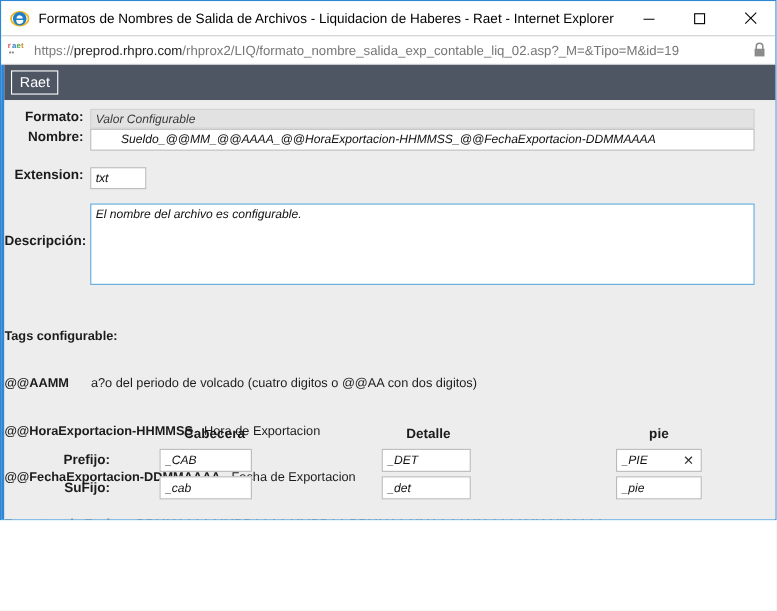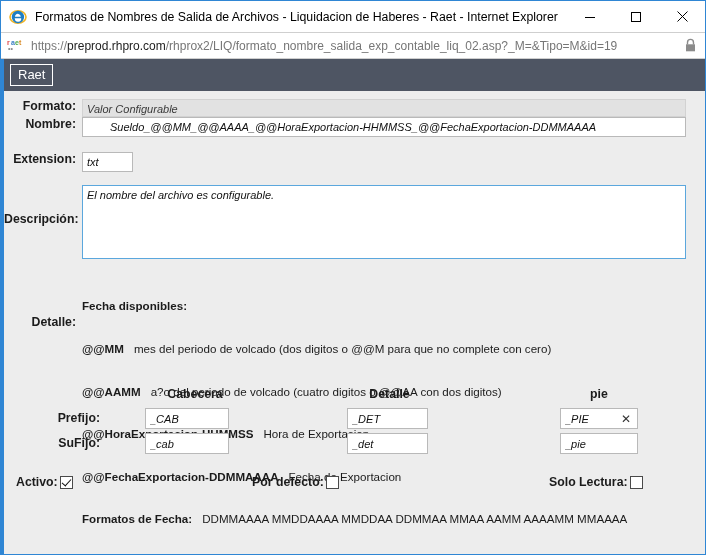--- a/index.html
+++ b/index.html
@@ -7,21 +7,21 @@
     padding: 0;
     background: #ffffff;
   }
   body {
     font-family: "Liberation Sans", sans-serif;
     -webkit-font-smoothing: antialiased;
   }
   #window {
     position: relative;
     width: 706px;
-    height: 555px;
+    height: 473px;
     box-sizing: border-box;
     border: 1px solid #2f86d4;
     background: #7dd3fc;
     overflow: hidden;
   }
 
   
   .titlebar {
     height: 31px;
     display: flex;
@@ -330,25 +330,23 @@
         <div class="lbl">Extension:</div>
         <input class="fld" style="width: 51px; height: 20px;" value="txt">
       </div>
 
       <div class="row" style="position:absolute; left:0; top:94px; width:100%;">
         <div class="lbl" style="padding-top:27px;">Descripción:</div>
         <textarea class="fld" style="width: 604px; height: 74px; resize: none; border: 1px solid rgb(91, 167, 221); line-height: 14px;">El nombre del archivo es configurable.</textarea>
       </div>
 
       <div class="row" style="position:absolute; left:0; top:180px; width:100%;">
-        <div class="lbl" style="padding-top:44px;">Detalle:</div>
         <div class="detail">
-          <div style="font-weight:bold;">Fecha disponibles:</div>
-          <div><b>@@MM</b><span style="margin-left:10px;">mes del periodo de volcado (dos digitos o @@M para que no complete con cero)</span></div>
-          <div><b>@@AAMM</b><span style="margin-left:10px;">a?o del periodo de volcado (cuatro digitos o @@AA con dos digitos)</span></div>
+          <div style="font-weight:bold;">Tags configurable:</div>
+          <div><b>@@AAMM</b><span style="margin-left:20px;">a?o del periodo de volcado (cuatro digitos o @@AA con dos digitos)</span></div>
           <div><b>@@HoraExportacion-HHMMSS</b><span style="margin-left:10px;">Hora de Exportacion</span></div>
           <div><b>@@FechaExportacion-DDMMAAAA</b><span style="margin-left:10px;">Fecha de Exportacion</span></div>
           <div><b>Formatos de Fecha:</b><span style="margin-left:10px;">DDMMAAAA MMDDAAAA MMDDAA DDMMAA MMAA AAMM AAAAMM MMAAAA</span></div>
           
           
           
           
         </div>
       </div>
 

